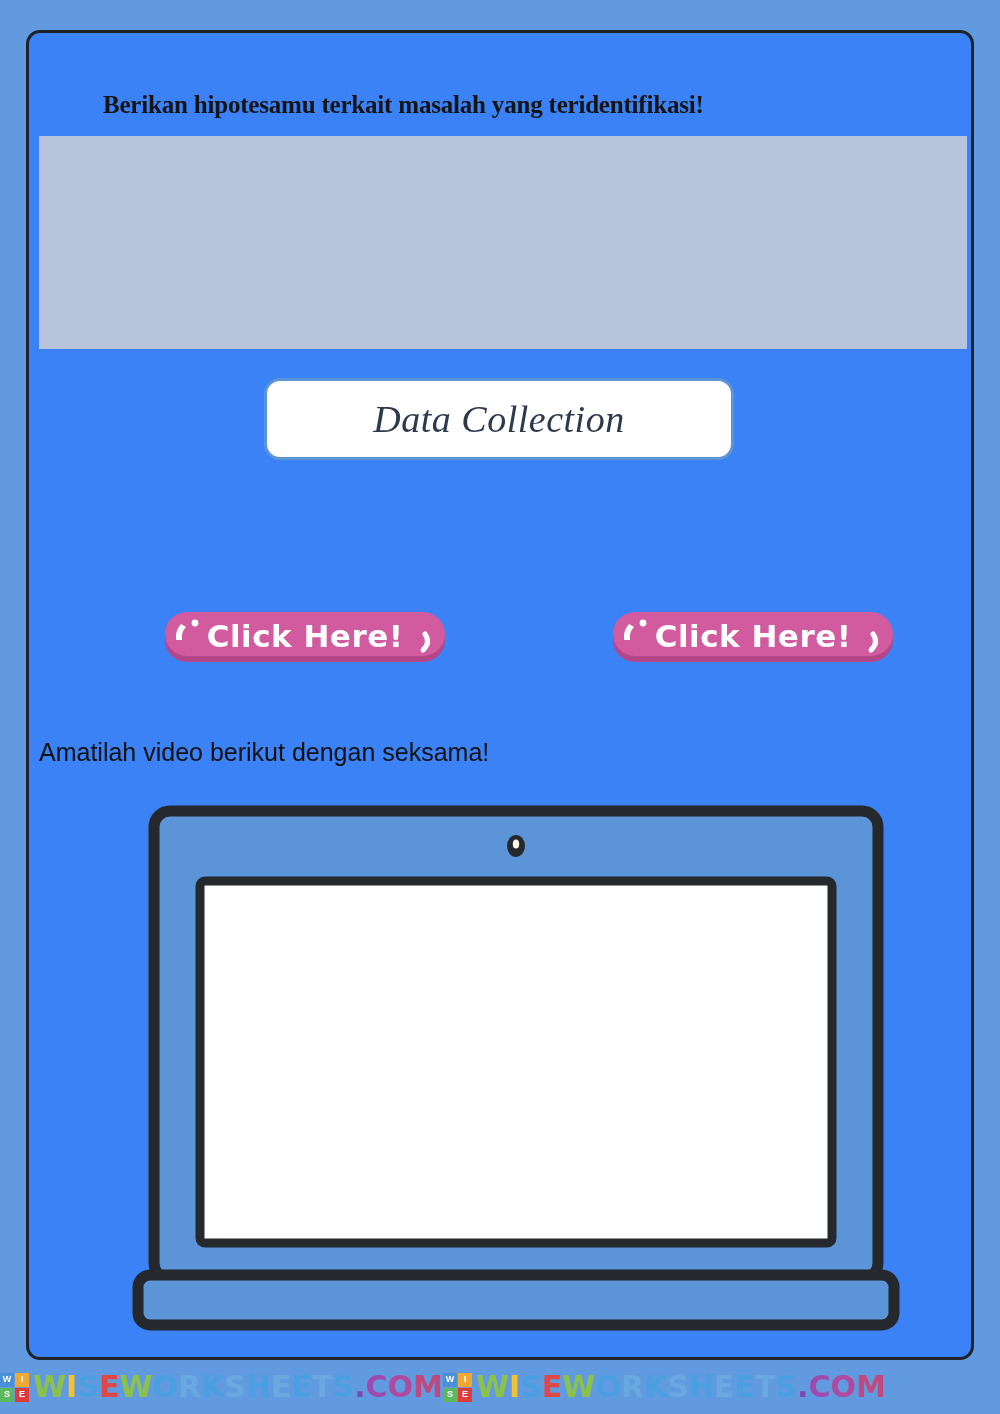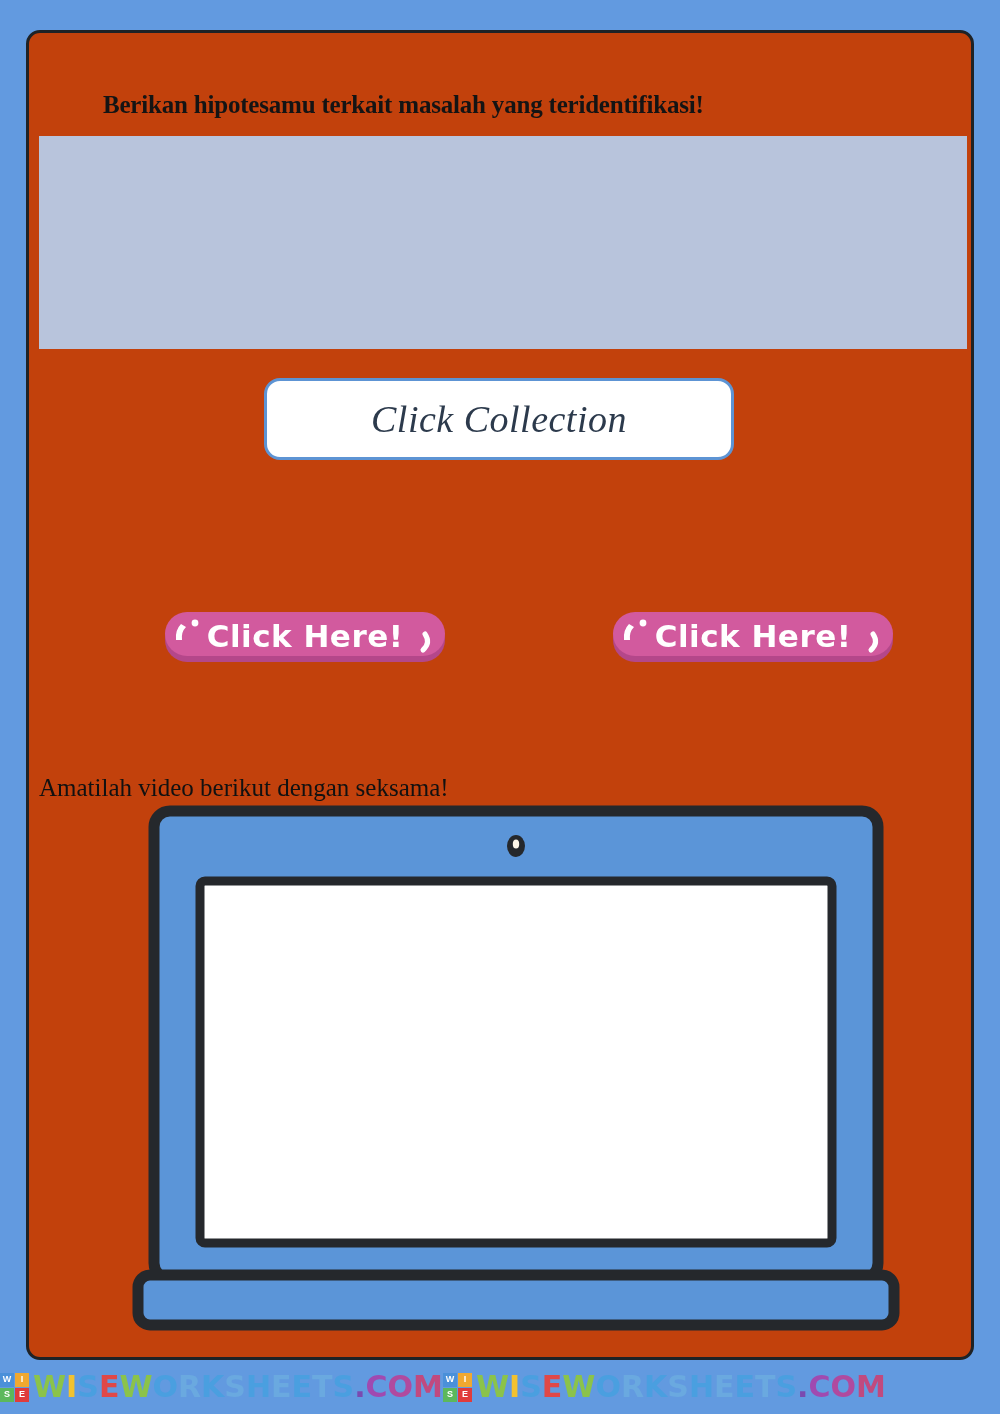--- a/index.html
+++ b/index.html
@@ -15,21 +15,21 @@
     position: relative;
   }
 
   
   .page-card {
     position: absolute;
     left: 26px;
     top: 30px;
     width: 948px;
     height: 1330px;
-    background: #c2410c;
+    background: #3b82f6;
     border: 3px solid #1f2226;
     border-radius: 14px;
     box-sizing: border-box;
     overflow: hidden;
   }
 
   
   .prompt-heading {
     position: absolute;
     left: 74px;
@@ -101,22 +101,22 @@
   }
   .click-btn.left  { left: 130px; }
   .click-btn.right { left: 578px; }
 
   .click-btn svg { display: block; }
 
   
   .watch-text {
     position: absolute;
     left: 10px;
-    top: 741px;
-    font-family: Liberation Serif, serif;
+    top: 705px;
+    font-family: Liberation Sans, sans-serif;
     font-size: 25px;
     color: #111111;
   }
 
   
   .laptop {
     position: absolute;
     left: 103px;
     top: 770px;
     width: 768px;
@@ -178,21 +178,21 @@
 </head>
 <body>
 
 <div class="page-card">
 
   <div class="prompt-heading">Berikan hipotesamu terkait masalah yang teridentifikasi!</div>
 
   <div class="answer-box"></div>
 
   <div class="section-pill">
-    <div class="section-pill-label">Click Collection</div>
+    <div class="section-pill-label">Data Collection</div>
   </div>
 
   <div class="instruction">
   </div>
 
   <div class="click-btn left">
     <svg width="292" height="62" viewBox="0 0 292 62" xmlns="http://www.w3.org/2000/svg">
       <g>
         <rect x="6" y="12" width="280" height="44" rx="22" ry="22" fill="#b4478a"></rect>
       </g>

